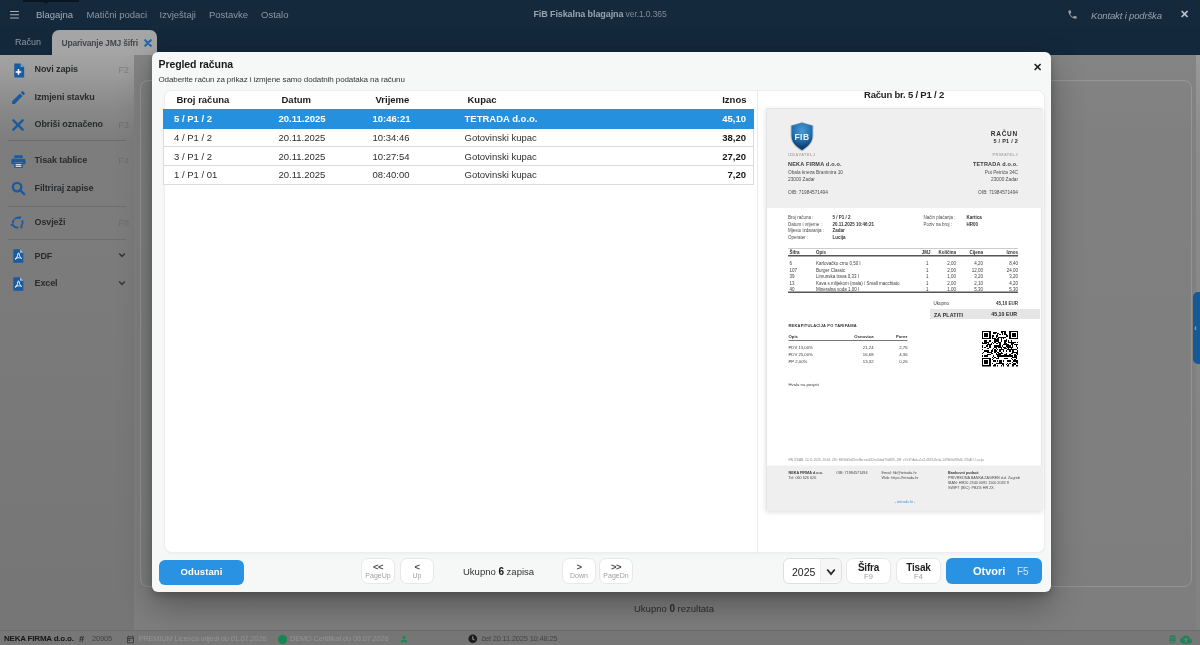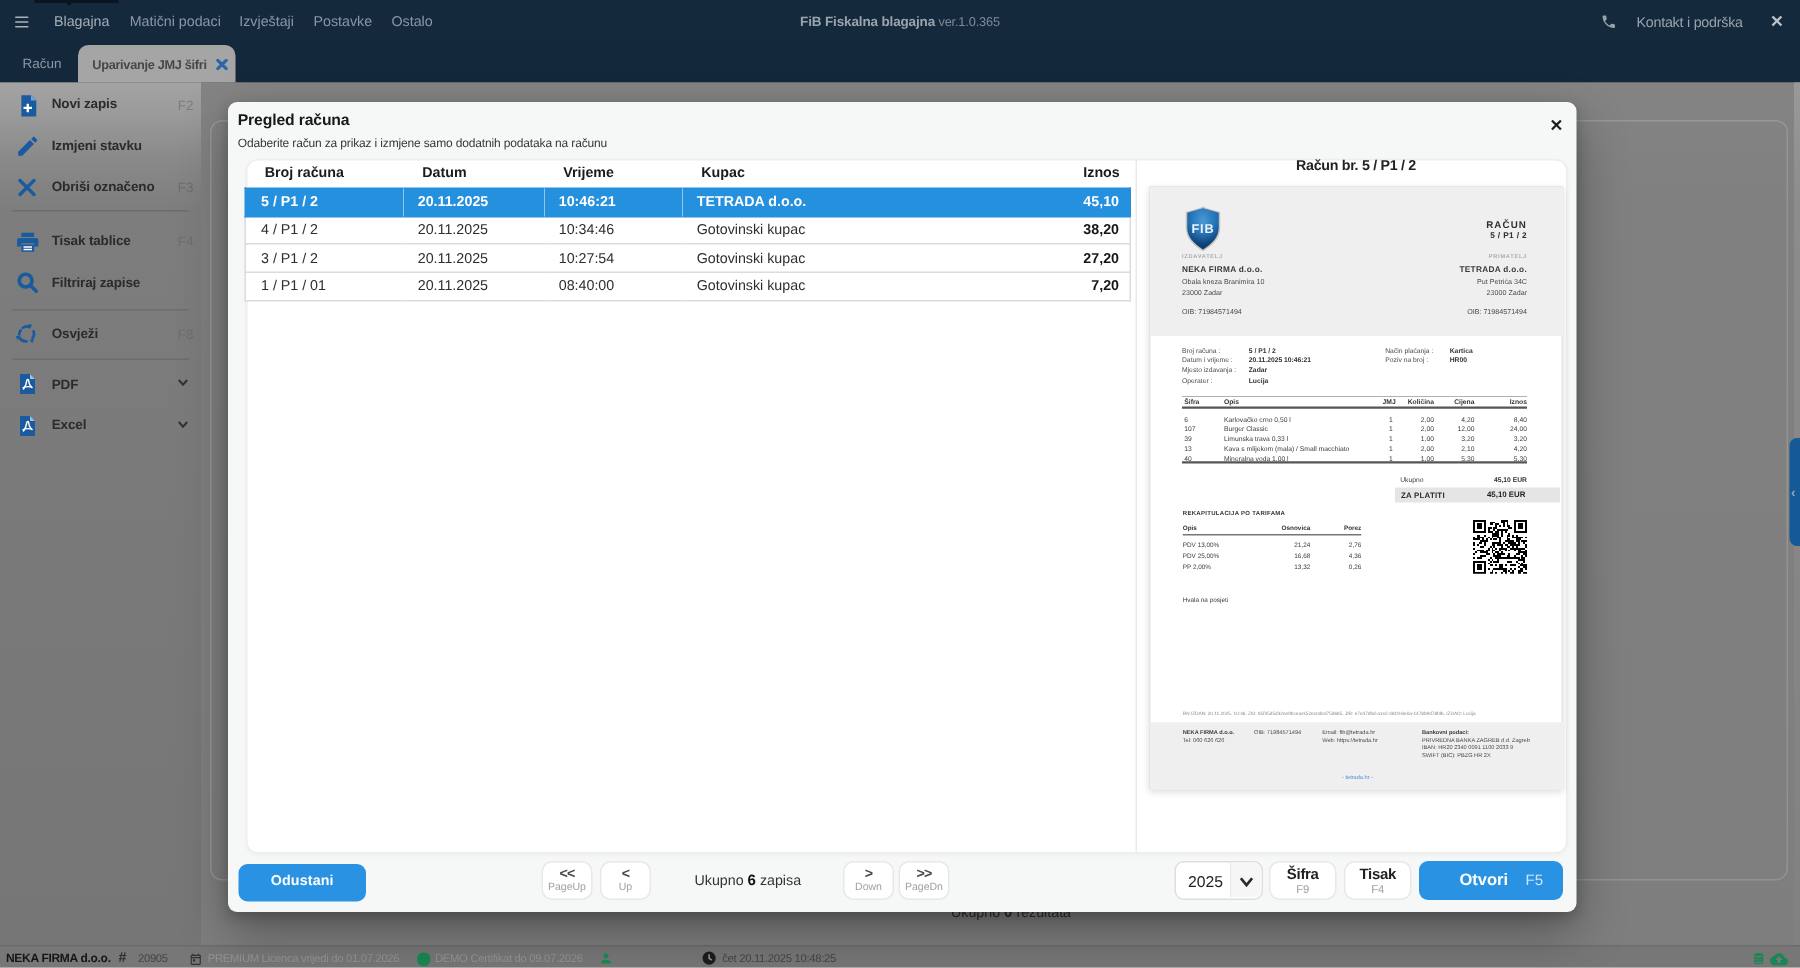--- a/index.html
+++ b/index.html
@@ -8,21 +8,21 @@
 .abs { position:absolute; }
 
 
 #navbar { left:0; top:0; width:1200px; height:28px; background:#15293d; }
 #notch { left:23px; top:0; width:56px; height:1.5px; background:#0b1520; }
 #notchtri { left:43px; top:1px; width:0; height:0; border-left:3.5px solid transparent; border-right:3.5px solid transparent; border-top:3px solid #0b1520; }
 .burger { left:10px; top:10.5px; width:9px; height:1.6px; background:#a9b2ba; border-radius:1px; box-shadow:0 3.2px 0 #a9b2ba, 0 6.4px 0 #a9b2ba; }
 .menuitem { top:9px; font-size:9.5px; color:#8b97a3; white-space:nowrap; }
 #apptitle { top:9px; left:0; width:1200px; text-align:center; font-size:8.5px; color:#7f8b97; white-space:nowrap; letter-spacing:-0.1px; }
 #apptitle b { color:#99a4ae; font-weight:bold; font-size:9px; }
-#kontakt { top:9.5px; left:1091px; font-size:9.5px; color:#99a3ac; letter-spacing:-0.15px; }
+#kontakt { top:9.5px; left:1091px; font-size:9.5px; color:#99a3ac; letter-spacing:-0.15px;font-style:italic; }
 #closex { top:8px; left:1180px; color:#bcc2c8; font-size:11px; font-weight:bold; }
 
 
 #tabstrip { left:0; top:28px; width:1200px; height:27px; background:#14283c; }
 #tab1 { left:15px; top:37px; font-size:9px; color:#8d97a2; }
 #tab2 { left:52px; top:30px; width:104.5px; height:25px; background:#a5a5a5; border-radius:7px 7px 0 0; }
 #tab2 span.t { position:absolute; left:9.5px; top:8px; font-size:8.5px; font-weight:bold; color:#45474a; white-space:nowrap; letter-spacing:-0.2px; }
 
 
 #content { left:134px; top:55px; width:1066px; height:575px; background:linear-gradient(180deg,#848484 0px,#808080 80px,#7f7f7f 450px,#7e7e7e 575px); }
@@ -37,21 +37,21 @@
 #scrollstrip { left:1196px; top:55px; width:4px; height:575px; background:linear-gradient(180deg,#999 0,#8c8c8c 80px,#868686 300px,#818181 575px); }
 #sidetab { left:1193px; top:292px; width:7px; height:72px; background:#155a96; border-radius:5px 0 0 5px; }
 #sidetab .c { position:absolute; left:1px; top:31px; color:#8fabc4; font-size:9px; font-weight:bold; }
 #ukupno0 { left:634px; top:603px; font-size:9.5px; color:#2b2d2f; }
 #ukupno0 b { font-size:10px; }
 
 
 #statusbar { left:0; top:630px; width:1200px; height:15px; background:#777777; border-top:1px solid #6c6c6c; font-size:7.5px; letter-spacing:-0.2px; color:#949494; white-space:nowrap; }
 
 
-#modal { left:152px; top:52px; width:898.5px; height:540px; background:#f6f7f7; border-radius:6px; box-shadow:0 14px 34px rgba(0,0,0,0.30), 0 3px 9px rgba(0,0,0,0.22);margin-top:16px; }
+#modal { left:152px; top:52px; width:898.5px; height:540px; background:#f6f7f7; border-radius:6px; box-shadow:0 14px 34px rgba(0,0,0,0.30), 0 3px 9px rgba(0,0,0,0.22); }
 #mpanel { left:11.5px; top:38px; width:881px; height:463px; background:#fff; border:1px solid #eeeeee; border-radius:8px; box-shadow:0 1px 3px rgba(0,0,0,0.04); }
 #mdivider { left:604.5px; top:38px; width:1px; height:463px; background:#e9eaea; }
 #mtitle { left:6.5px; top:5.5px; font-size:10.5px; font-weight:bold; color:#191919; letter-spacing:-0.1px; }
 #msub { left:6.5px; top:22.5px; font-size:8px; color:#373737; letter-spacing:-0.1px; }
 #mclose { left:881px; top:9px; font-size:11px; font-weight:bold; color:#1d1d1d; }
 
 
 #rtable { left:11px; top:36px; width:590px; border-collapse:collapse; font-size:9.5px; color:#2e2e2e; table-layout:fixed; }
 #rtable th { font-weight:bold; color:#1b1b1b; text-align:left; padding:6px 0 4px 13px; font-size:9.5px; }
 #rtable th.r, #rtable td.r { text-align:right; padding-right:7px; }

